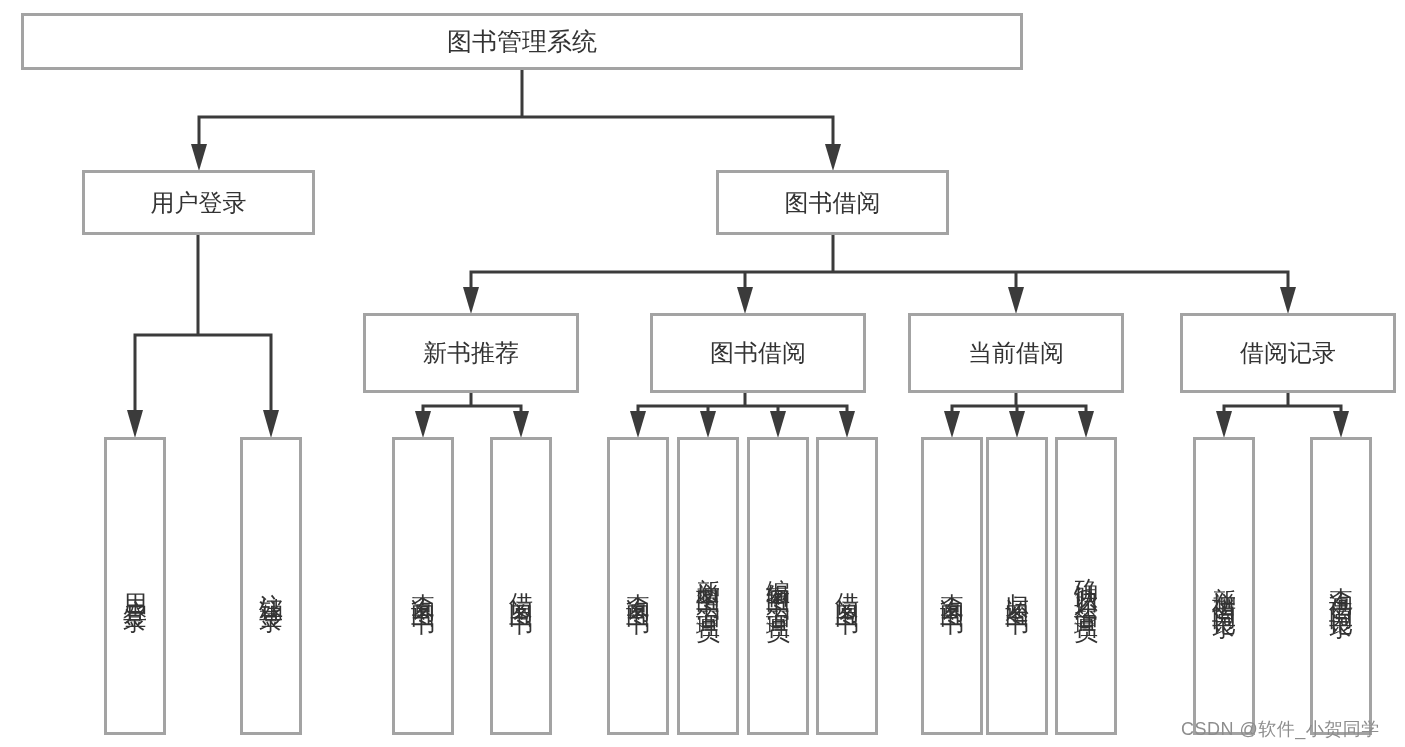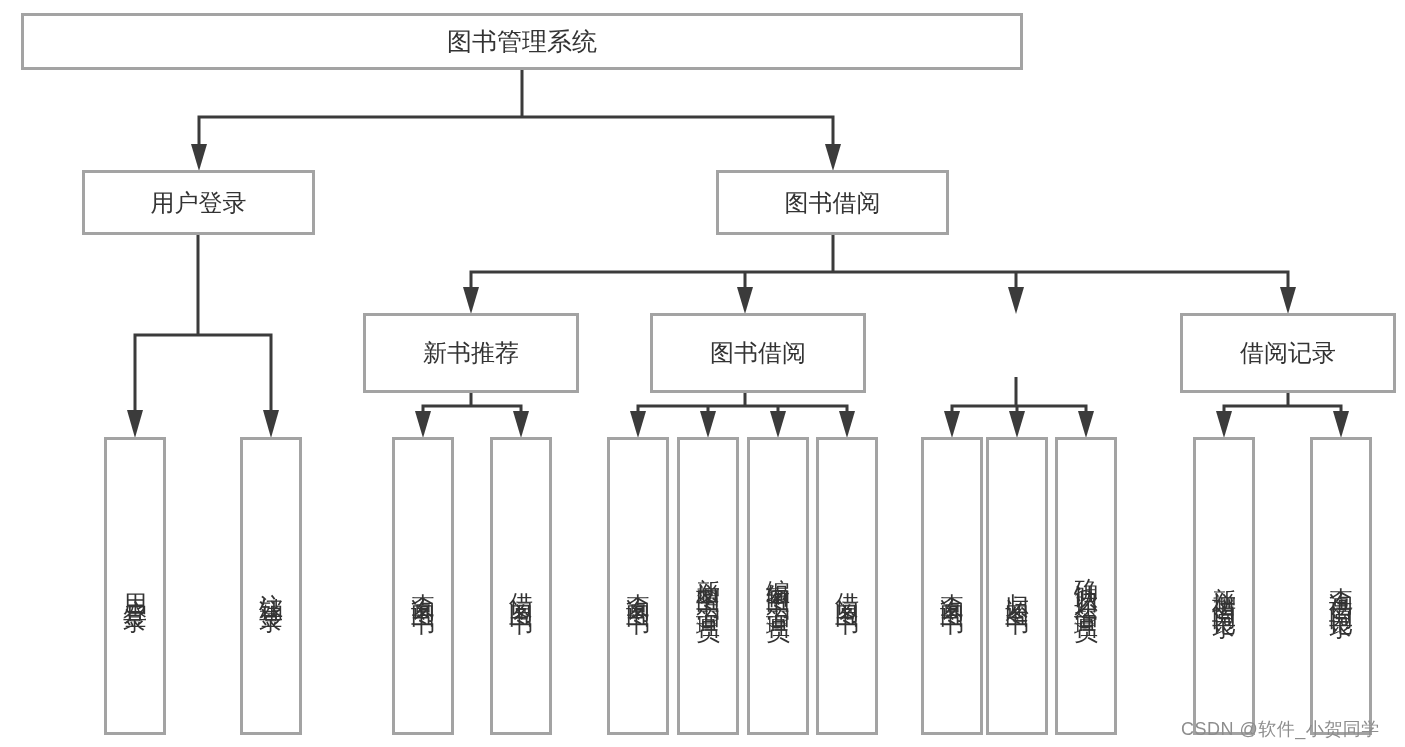--- a/index.html
+++ b/index.html
@@ -91,20 +91,23 @@
   <div class="node lvl2" style="left:716px;">
     <span>图书借阅</span>
   </div>
 
   <div class="node lvl3" style="left:363px;">
     <span>新书推荐</span>
   </div>
   <div class="node lvl3" style="left:637px;margin-left:13px;">
     <span>图书借阅</span>
   </div>
+  <div class="node lvl3" style="left:908px;">
+    <span>当前借阅</span>
+  </div>
   <div class="node lvl3" style="left:1180px;justify-content:center;">
     <span>借阅记录</span>
   </div>
 
   <div class="node leaf" style="left:104px;">
     <span>用户登录</span>
   </div>
   <div class="node leaf" style="left:240px;">
     <span>注销登录</span>
   </div>

